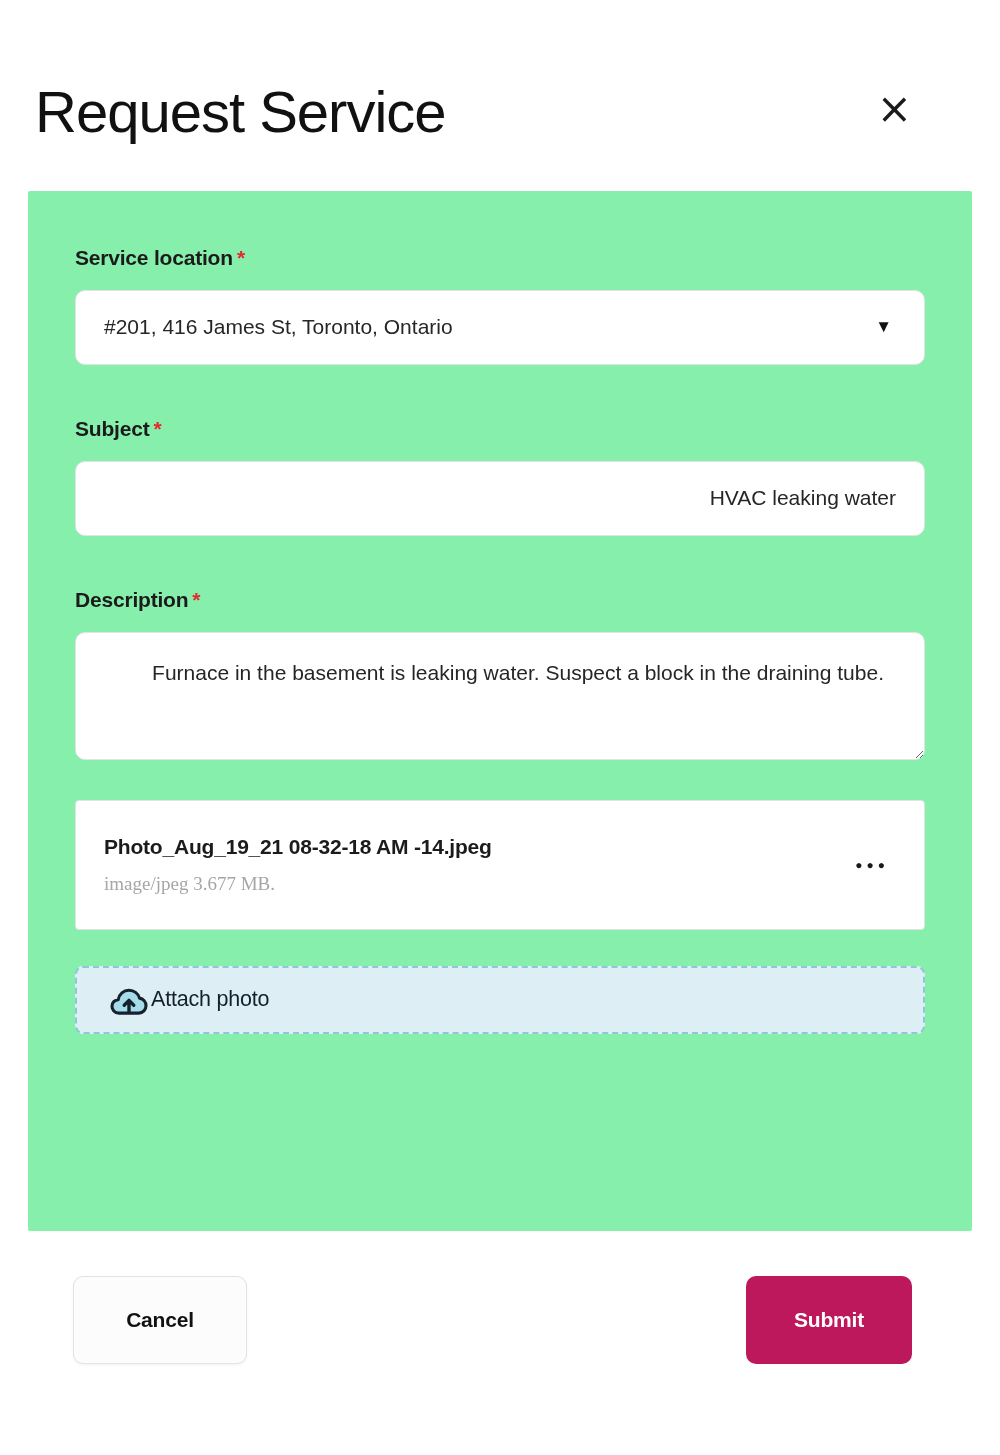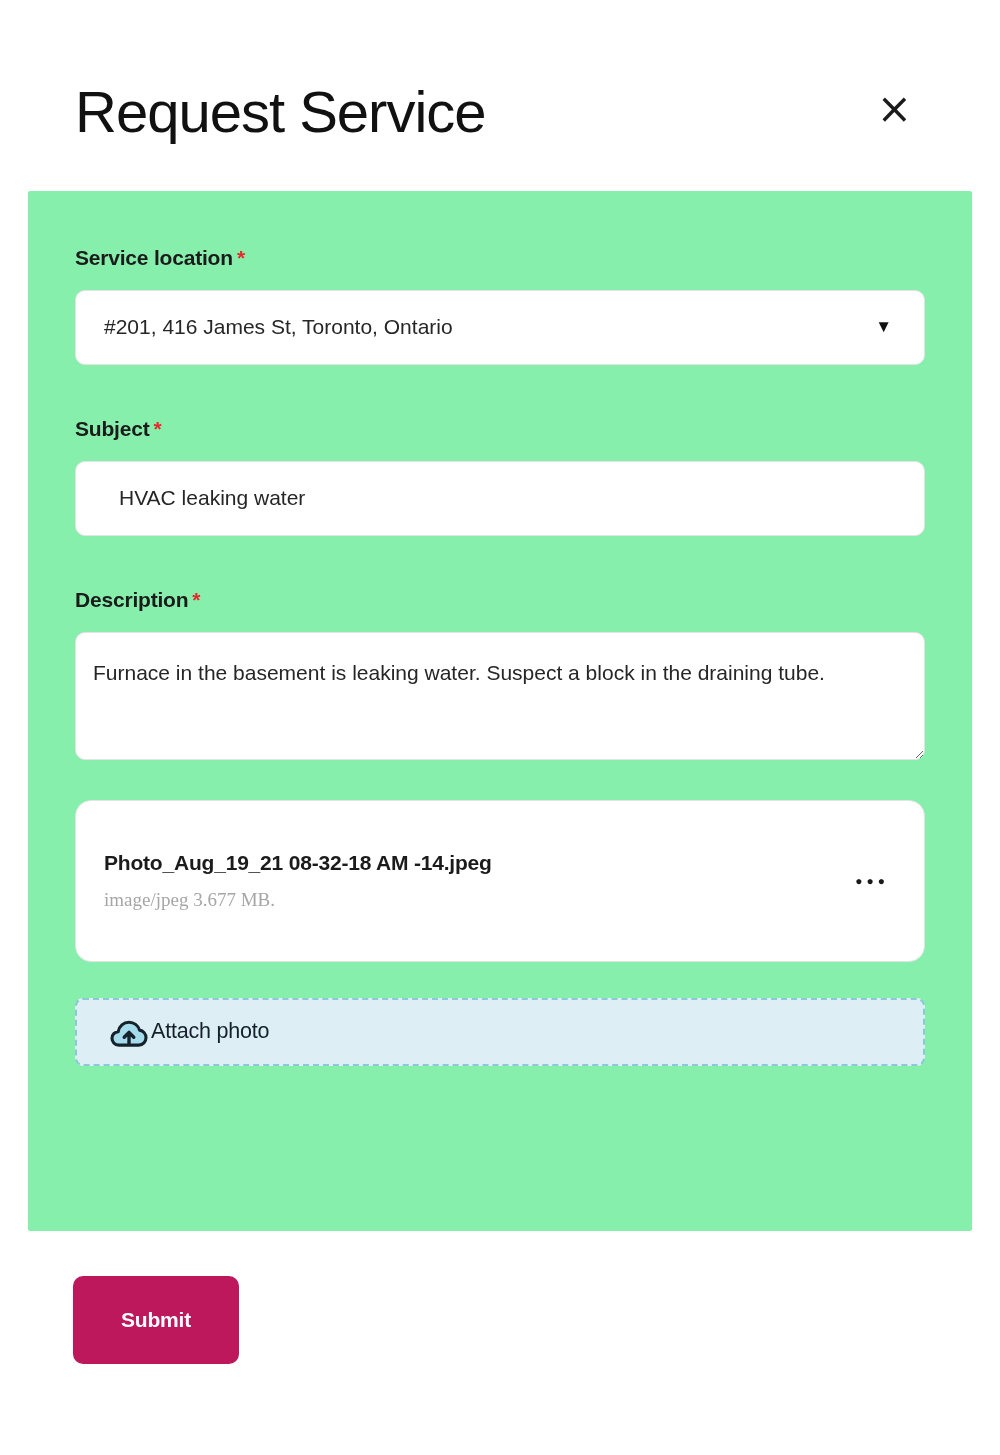--- a/index.html
+++ b/index.html
@@ -11,21 +11,21 @@
     color: #1a1a1a;
     position: relative;
     overflow: hidden;
   }
 
   
   .modal-header {
     display: flex;
     justify-content: space-between;
     align-items: flex-start;
-    padding: 82px 88px 0 75px;
+    padding: 82px 88px 0 35px;
   }
   .modal-title {
     font-size: 58px;
     font-weight: 500;
     letter-spacing: -1px;
     color: #111111;
     line-height: 1.05;
   }
   .close-btn {
     background: none;
@@ -63,53 +63,54 @@
   }
 
   .select-box, .text-input, .text-area {
     width: 100%;
     background: #ffffff;
     border: 1px solid #e3e3e3;
     border-radius: 10px;
     font-size: 21px;
     color: #262626;
     font-family: "Liberation Sans", sans-serif;
+    text-align: right;
   }
   .select-box {
     height: 75px;
     display: flex;
     align-items: center;
     justify-content: space-between;
     padding: 0 32px 0 28px;
     cursor: pointer;
   }
   .caret { font-size: 17px; color: #111; }
 
   .text-input {
     height: 75px;
-    padding: 0 43px;
+    padding: 0 28px;
     outline: none;
   }
 
   .text-area {
     height: 128px;
-    padding: 22px 17px;
+    padding: 22px 40px;
     line-height: 36px;
     resize: both;
     outline: none;
     display: block;
     margin-top: 18px;
   }
 
   
   .file-card {
     background: #ffffff;
     border: 1px solid #e3e3e3;
-    border-radius: 16px;
-    height: 162px;
+    border-radius: 4px;
+    height: 130px;
     margin-top: 40px;
     display: flex;
     align-items: center;
     justify-content: space-between;
     padding: 0 35px 0 28px;
   }
   .file-name {
     font-size: 21px;
     font-weight: 700;
     color: #1b1b1b;
@@ -234,16 +235,17 @@
       <svg width="38" height="34" viewBox="0 0 24 22">
         <path d="M 5.5 19.5 C 2.6 19.5 1 17.2 1 15 C 1 12.7 2.8 10.9 5 10.8 C 5.6 7.2 8.5 4.7 12 4.7 C 15.2 4.7 17.9 6.8 18.8 9.8 C 21.2 10.2 23 12.2 23 14.7 C 23 17.3 21 19.4 18.3 19.5 Z" fill="#a6dbec" stroke="#16222b" stroke-width="2" stroke-linejoin="round"></path>
         <path d="M12 18.6 V 11.6 M 8.9 14.4 L 12 11.2 L 15.1 14.4" fill="none" stroke="#16222b" stroke-width="2.2" stroke-linecap="round" stroke-linejoin="round"></path>
       </svg>
       <span class="attach-label">Attach photo</span>
     </button>
 
   </div>
 
   <div class="modal-footer">
+    <button class="btn btn-cancel">Cancel</button>
     <button class="btn btn-submit">Submit</button>
   </div>
 
 </div>
 
 </body></html>

